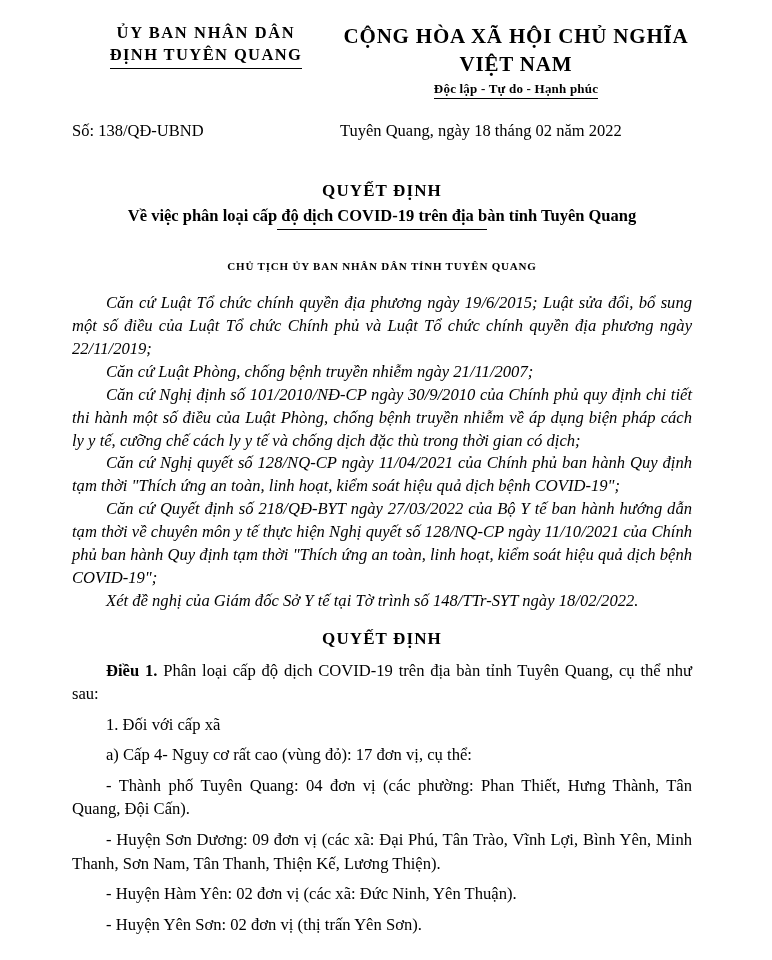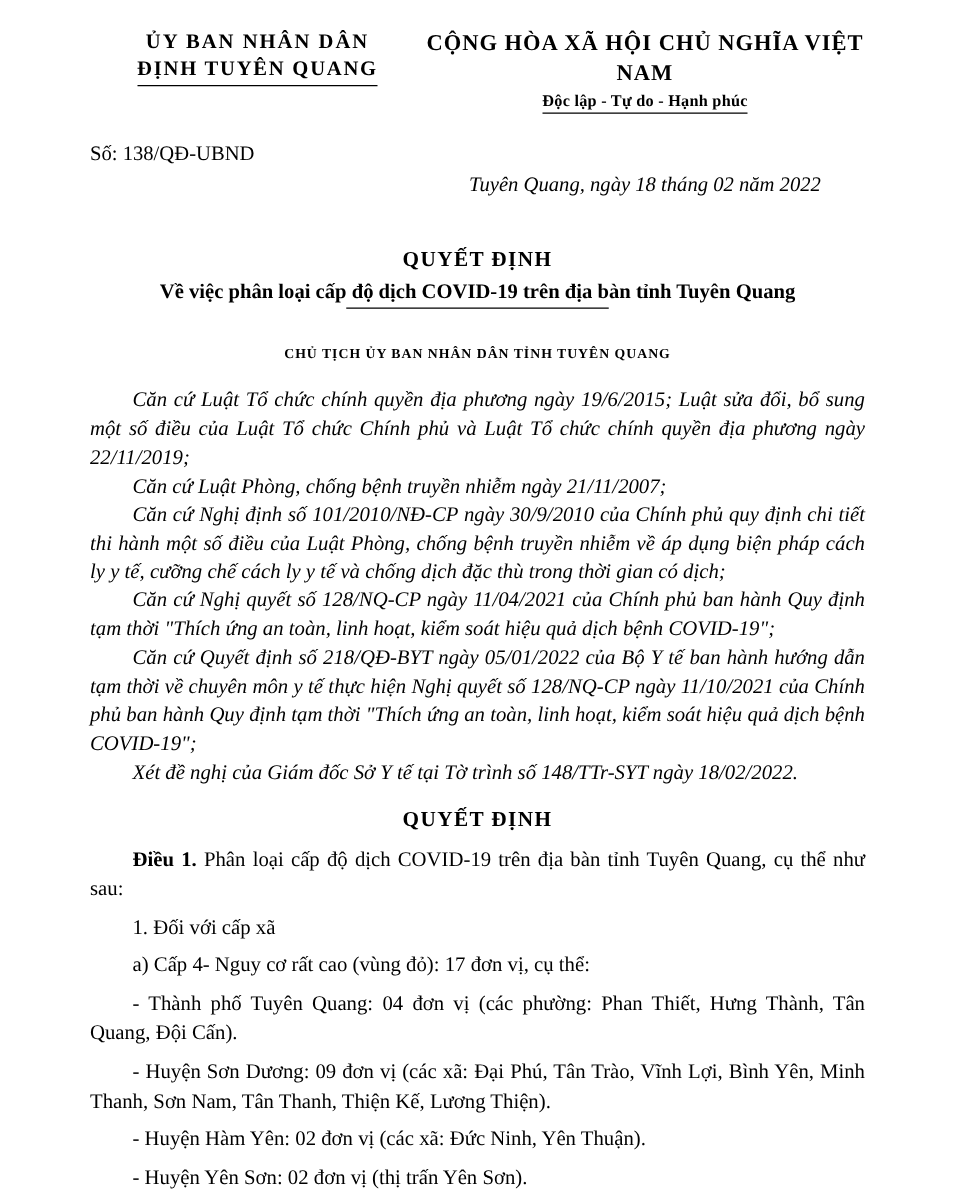--- a/index.html
+++ b/index.html
@@ -54,21 +54,21 @@
     line-height: 1.35;
     display: inline-block;
     position: relative;
   }
   .underline-short {
     display: inline-block;
     border-bottom: 1.4px solid #000;
     padding-bottom: 1px;
   }
   .nation-line {
-    font-size: 18px;
+    font-size: 21px;
     font-weight: bold;
     letter-spacing: 0.8px;
     line-height: 1.35;
   }
   .nation-sub {
     font-size: 13px;
     font-weight: bold;
     line-height: 1.5;
     display: inline-block;
     border-bottom: 1.4px solid #000;
@@ -82,24 +82,22 @@
     align-items: flex-start;
     margin-top: 22px;
   }
   .subheader-left {
     width: 268px;
     flex: 0 0 auto;
     font-size: 16.5px;
   }
   .subheader-right {
     flex: 1 1 auto;
-    text-align: center;
-    font-size: 16.5px;
-    font-style: italic;
-    margin-top: 25px;
+    text-align: left;
+    font-size: 16.5px;
   }
 
   
   .title-block {
     text-align: center;
     margin-top: 40px;
   }
   .doc-title {
     font-size: 17px;
     font-weight: bold;
@@ -196,21 +194,21 @@
       <div class="doc-subtitle">Về việc phân loại cấp độ dịch COVID-19 trên địa bàn tỉnh Tuyên Quang</div>
     </div>
 
     <div class="authority">CHỦ TỊCH ỦY BAN NHÂN DÂN TỈNH TUYÊN QUANG</div>
 
     <div class="body-text">
       <p>Căn cứ Luật Tổ chức chính quyền địa phương ngày 19/6/2015; Luật sửa đổi, bổ sung một số điều của Luật Tổ chức Chính phủ và Luật Tổ chức chính quyền địa phương ngày 22/11/2019;</p>
       <p>Căn cứ Luật Phòng, chống bệnh truyền nhiễm ngày 21/11/2007;</p>
       <p>Căn cứ Nghị định số 101/2010/NĐ-CP ngày 30/9/2010 của Chính phủ quy định chi tiết thi hành một số điều của Luật Phòng, chống bệnh truyền nhiễm về áp dụng biện pháp cách ly y tế, cưỡng chế cách ly y tế và chống dịch đặc thù trong thời gian có dịch;</p>
       <p>Căn cứ Nghị quyết số 128/NQ-CP ngày 11/04/2021 của Chính phủ ban hành Quy định tạm thời "Thích ứng an toàn, linh hoạt, kiểm soát hiệu quả dịch bệnh COVID-19";</p>
-      <p>Căn cứ Quyết định số 218/QĐ-BYT ngày 05/01/2022 của Bộ Y tế ban hành hướng dẫn tạm thời về chuyên môn y tế thực hiện Nghị quyết số 128/NQ-CP ngày 11/10/2021 của Chính phủ ban hành Quy định tạm thời "Thích ứng an toàn, linh hoạt, kiểm soát hiệu quả dịch bệnh COVID-19";</p>
+      <p>Căn cứ Quyết định số 218/QĐ-BYT ngày 27/03/2022 của Bộ Y tế ban hành hướng dẫn tạm thời về chuyên môn y tế thực hiện Nghị quyết số 128/NQ-CP ngày 11/10/2021 của Chính phủ ban hành Quy định tạm thời "Thích ứng an toàn, linh hoạt, kiểm soát hiệu quả dịch bệnh COVID-19";</p>
       <p>Xét đề nghị của Giám đốc Sở Y tế tại Tờ trình số 148/TTr-SYT ngày 18/02/2022.</p>
     </div>
 
     <div class="decision-word">QUYẾT ĐỊNH</div>
 
     <div class="articles">
       <p><b>Điều 1.</b><span> Phân loại cấp độ dịch COVID-19 trên địa bàn tỉnh Tuyên Quang, cụ thể như sau:</span></p>
       <p>1. Đối với cấp xã</p>
       <p>a) Cấp 4- Nguy cơ rất cao (vùng đỏ): 17 đơn vị, cụ thể:</p>
       <p>- Thành phố Tuyên Quang: 04 đơn vị (các phường: Phan Thiết, Hưng Thành, Tân Quang, Đội Cấn).</p>

